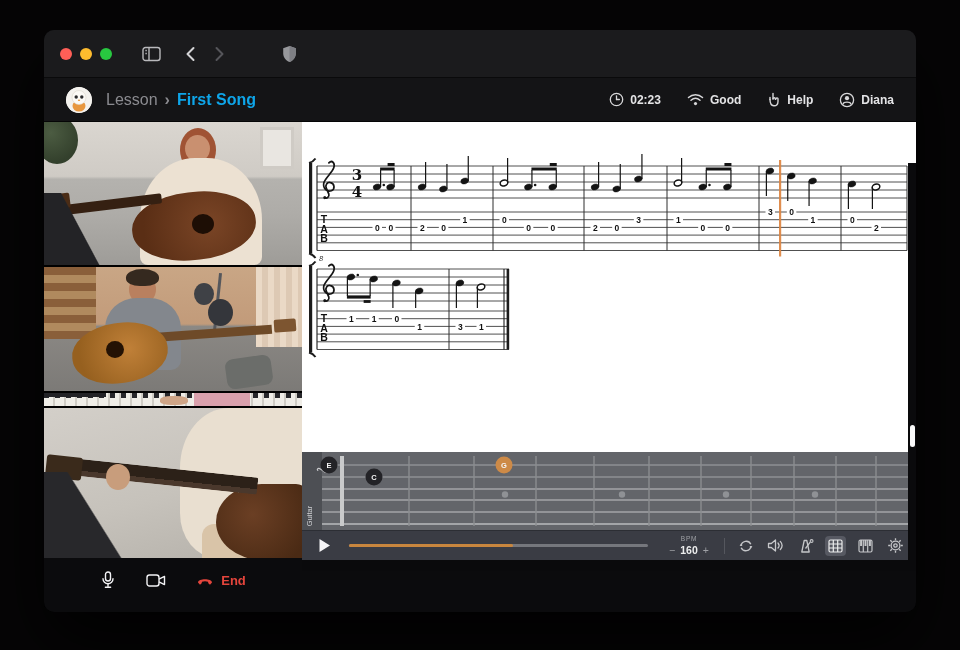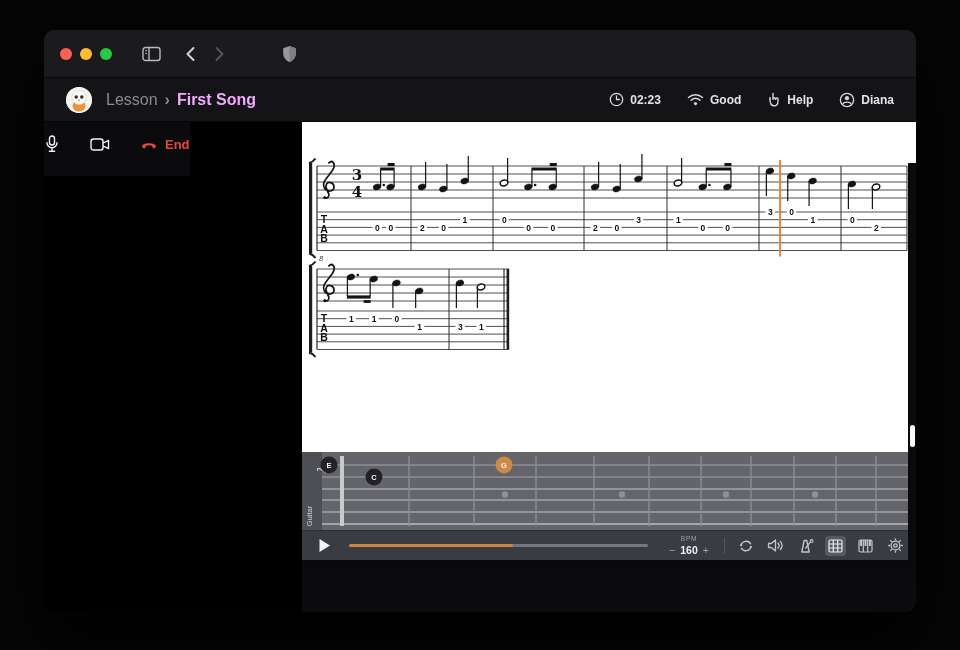--- a/index.html
+++ b/index.html
@@ -17,26 +17,26 @@
   .url-pill { position:absolute; left:268px; top:10px; width:336px; height:28px; background:#2b2b2e;
               border-radius:7px; display:flex; align-items:center; justify-content:center;
               color:#e9e9eb; font-size:11.5px; gap:6px; }
   .reload { position:absolute; right:9px; top:5px; }
   
   .app-header { height:44px; background:#141416; display:flex; align-items:center;
                 padding:0 22px; border-bottom:1px solid #050506; }
   .avatar { width:26px; height:26px; border-radius:50%; background:#f4f2ee; position:relative; overflow:hidden; }
   .crumbs { display:flex; align-items:center; gap:7px; margin-left:14px; font-size:16px; }
   .crumb-dim { color:#8b8b90; }
-  .crumb-main { color:#f0abfc; font-weight:700; }
+  .crumb-main { color:#0ea5e9; font-weight:700; }
   .hdr-right { margin-left:auto; display:flex; align-items:center; gap:26px; }
   .hdr-item { display:flex; align-items:center; gap:6px; color:#e4e4e6; font-size:12px; font-weight:600; }
   
   .content { display:flex; height:490px; background:#000; }
-  .left-col { width:258px; display:flex; flex-direction:row; background:#000; }
+  .left-col { width:258px; display:flex; flex-direction:column; background:#000; }
   .videos { height:436px; display:flex; flex-direction:column; gap:2px; }
   .vtile { position:relative; overflow:hidden; background:#333; }
   .call-bar { height:54px; background:#0b0b0d; display:flex; align-items:center;
               justify-content:center; gap:30px; padding-bottom:10px; }
   .call-btn { display:flex; align-items:center; gap:7px; background:none; border:none; cursor:pointer; }
   .end-label { color:#e4453c; font-size:13px; font-weight:700; }
   .main-col { flex:1; display:flex; flex-direction:column; position:relative; background:#0b0b0d; }
   .panel-header { height:41px; background:#151619; display:flex; align-items:center; padding:0 26px;
                   border-bottom:1px solid #08080a; }
   .panel-title { color:#e6e6e8; font-size:11.5px; font-weight:600; margin-left:9px; }

